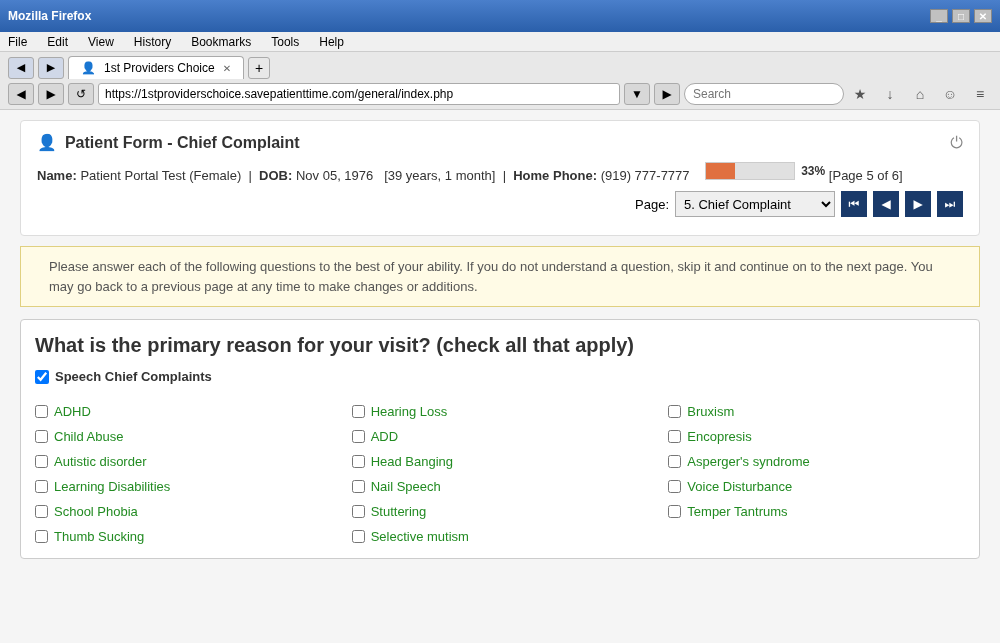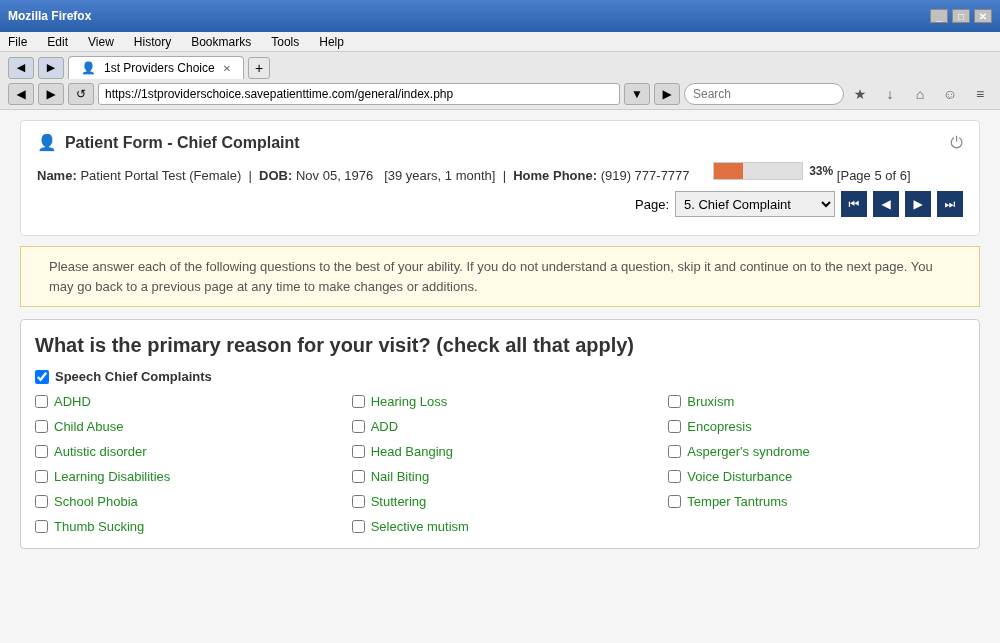--- a/index.html
+++ b/index.html
@@ -117,21 +117,21 @@
     .form-title h2 { font-size: 16px; color: #333; display: flex; align-items: center; gap: 8px; }
     .power-icon { color: #888; font-size: 16px; cursor: pointer; }
 
     .patient-info { font-size: 13px; color: #333; margin-bottom: 8px; }
     .patient-info strong { font-weight: bold; }
 
     .progress-bar-container {
       display: inline-flex;
       align-items: center;
       gap: 6px;
-      margin-left: 20px;
+      margin-left: 12px;
     }
     .progress-bar {
       width: 90px;
       height: 18px;
       background: #e0e0e0;
       border: 1px solid #ccc;
       position: relative;
     }
     .progress-fill {
       background: #e07040;
@@ -189,21 +189,21 @@
       font-size: 20px;
       font-weight: bold;
       color: #333;
       margin-bottom: 12px;
     }
 
     .section-header {
       display: flex;
       align-items: center;
       gap: 6px;
-      margin-bottom: 10px;
+      margin-bottom: 20px;
     }
     .section-checkbox {
       width: 14px;
       height: 14px;
       cursor: pointer;
     }
     .section-label { font-size: 13px; color: #333; font-weight: bold; }
 
     .complaints-grid {
       display: grid;
@@ -377,21 +377,21 @@
         <input type="checkbox" style="">
         <a class="complaint-link">Asperger's syndrome</a>
       </div>
 
       <div class="complaint-item">
         <input type="checkbox" style="">
         <a class="complaint-link">Learning Disabilities</a>
       </div>
       <div class="complaint-item">
         <input type="checkbox" style="">
-        <a class="complaint-link">Nail Biting</a>
+        <a class="complaint-link">Nail Speech</a>
       </div>
       <div class="complaint-item">
         <input type="checkbox" style="">
         <a class="complaint-link">Voice Disturbance</a>
       </div>
 
       <div class="complaint-item">
         <input type="checkbox" style="">
         <a class="complaint-link">School Phobia</a>
       </div>

